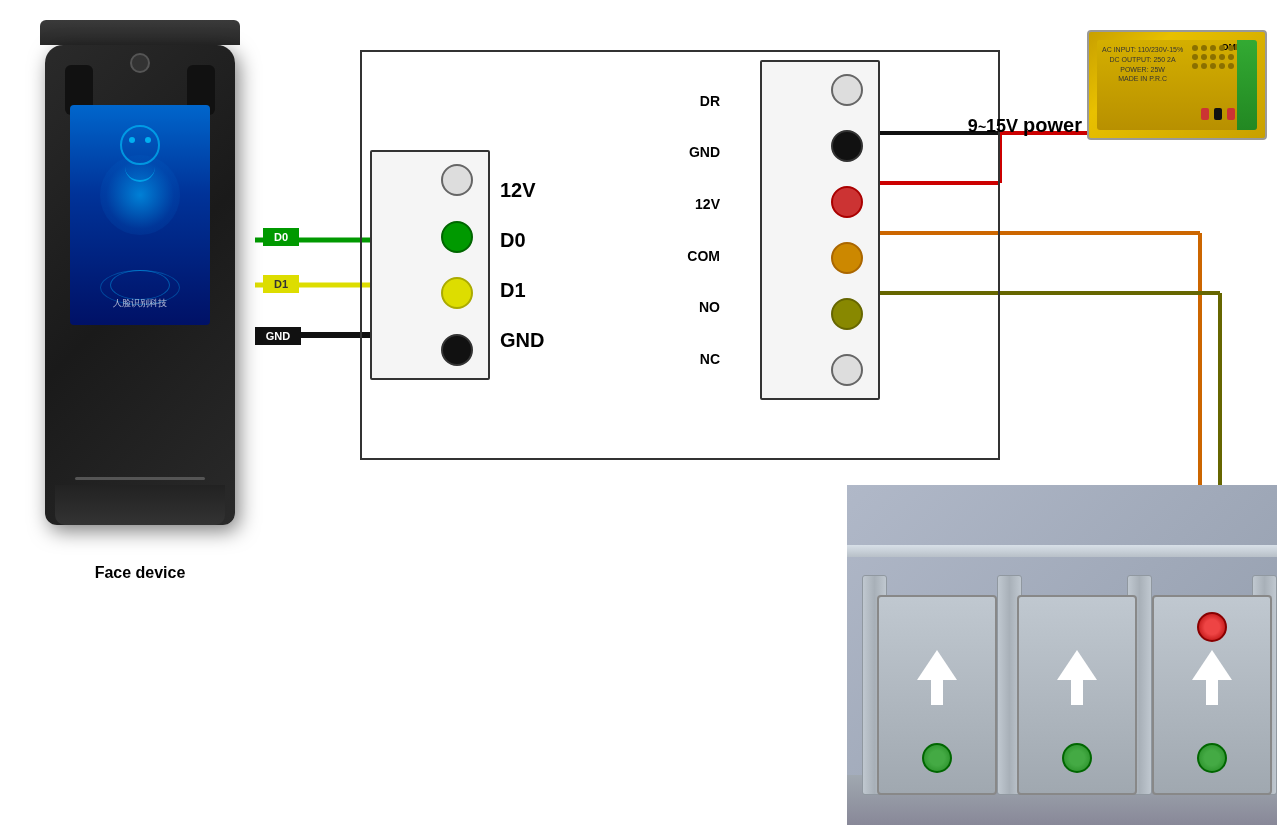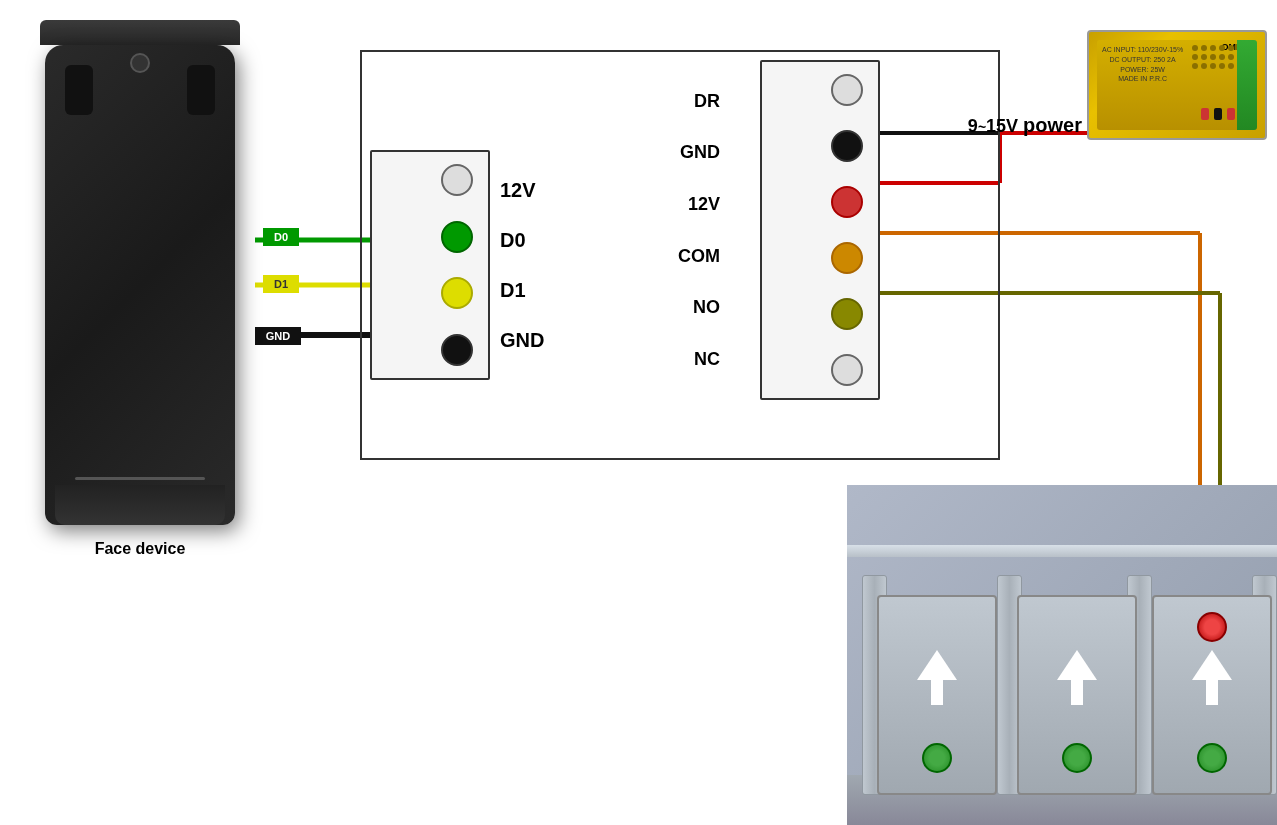--- a/index.html
+++ b/index.html
@@ -92,21 +92,21 @@
       background: linear-gradient(180deg, #222, #333);
       border-radius: 0 0 10px 10px;
       position: absolute;
       bottom: 0;
       left: 10px;
     }
     .face-device-label {
       text-align: center;
       font-weight: bold;
       font-size: 16px;
-      margin-top: 0;
+      margin-top: 24px;
       color: #000;
     }
 
     
     .wires-canvas {
       position: absolute;
       top: 0;
       left: 0;
       width: 1277px;
       height: 825px;
@@ -176,21 +176,21 @@
       position: absolute;
       left: 640px;
       top: 60px;
       display: flex;
       flex-direction: column;
       justify-content: space-around;
       height: 340px;
       padding: 15px 0;
     }
     .connector-label-right {
-      font-size: 18px;
+      font-size: 14px;
       font-weight: bold;
       color: #000;
       line-height: 1;
       text-align: right;
       width: 80px;
     }
 
     
     .power-supply {
       position: absolute;
@@ -374,20 +374,35 @@
 
   <div class="face-device-container">
     <div class="face-device">
 
       <div style="width:200px;height:25px;background:linear-gradient(180deg,#3a3a3a,#282828);border-radius:6px 6px 0 0;margin:0 auto;"></div>
       <div class="device-body">
         <div class="device-slot-left"></div>
         <div class="device-slot-right"></div>
 
         <div style="width:20px;height:20px;border-radius:50%;background:#333;border:2px solid #555;position:absolute;top:8px;left:50%;transform:translateX(-50%);"></div>
+        <div class="device-screen">
+          <div class="screen-glow"></div>
+
+          <div style="position:absolute;top:20px;left:50%;transform:translateX(-50%);width:50px;height:60px;">
+            <div style="width:40px;height:40px;border-radius:50%;border:2px solid rgba(0,200,255,0.6);margin:0 auto;position:relative;">
+              <div style="width:6px;height:6px;border-radius:50%;background:rgba(0,200,255,0.8);position:absolute;top:10px;left:7px;"></div>
+              <div style="width:6px;height:6px;border-radius:50%;background:rgba(0,200,255,0.8);position:absolute;top:10px;right:7px;"></div>
+            </div>
+            <div style="width:30px;height:15px;border-bottom:2px solid rgba(0,200,255,0.6);border-radius:0 0 15px 15px;margin:2px auto 0;"></div>
+          </div>
+
+          <div style="position:absolute;bottom:25px;left:50%;transform:translateX(-50%);width:60px;height:30px;border-radius:50%;border:1px solid rgba(0,180,255,0.4);"></div>
+          <div style="position:absolute;bottom:20px;left:50%;transform:translateX(-50%);width:80px;height:35px;border-radius:50%;border:1px solid rgba(0,180,255,0.3);"></div>
+          <div class="screen-text">人脸识别科技</div>
+        </div>
 
         <div class="device-bottom"></div>
 
         <div style="position:absolute;bottom:45px;left:30px;width:130px;height:3px;background:#555;border-radius:2px;"></div>
       </div>
     </div>
     <div class="face-device-label">Face device</div>
   </div>
 
   <div class="left-connector">

